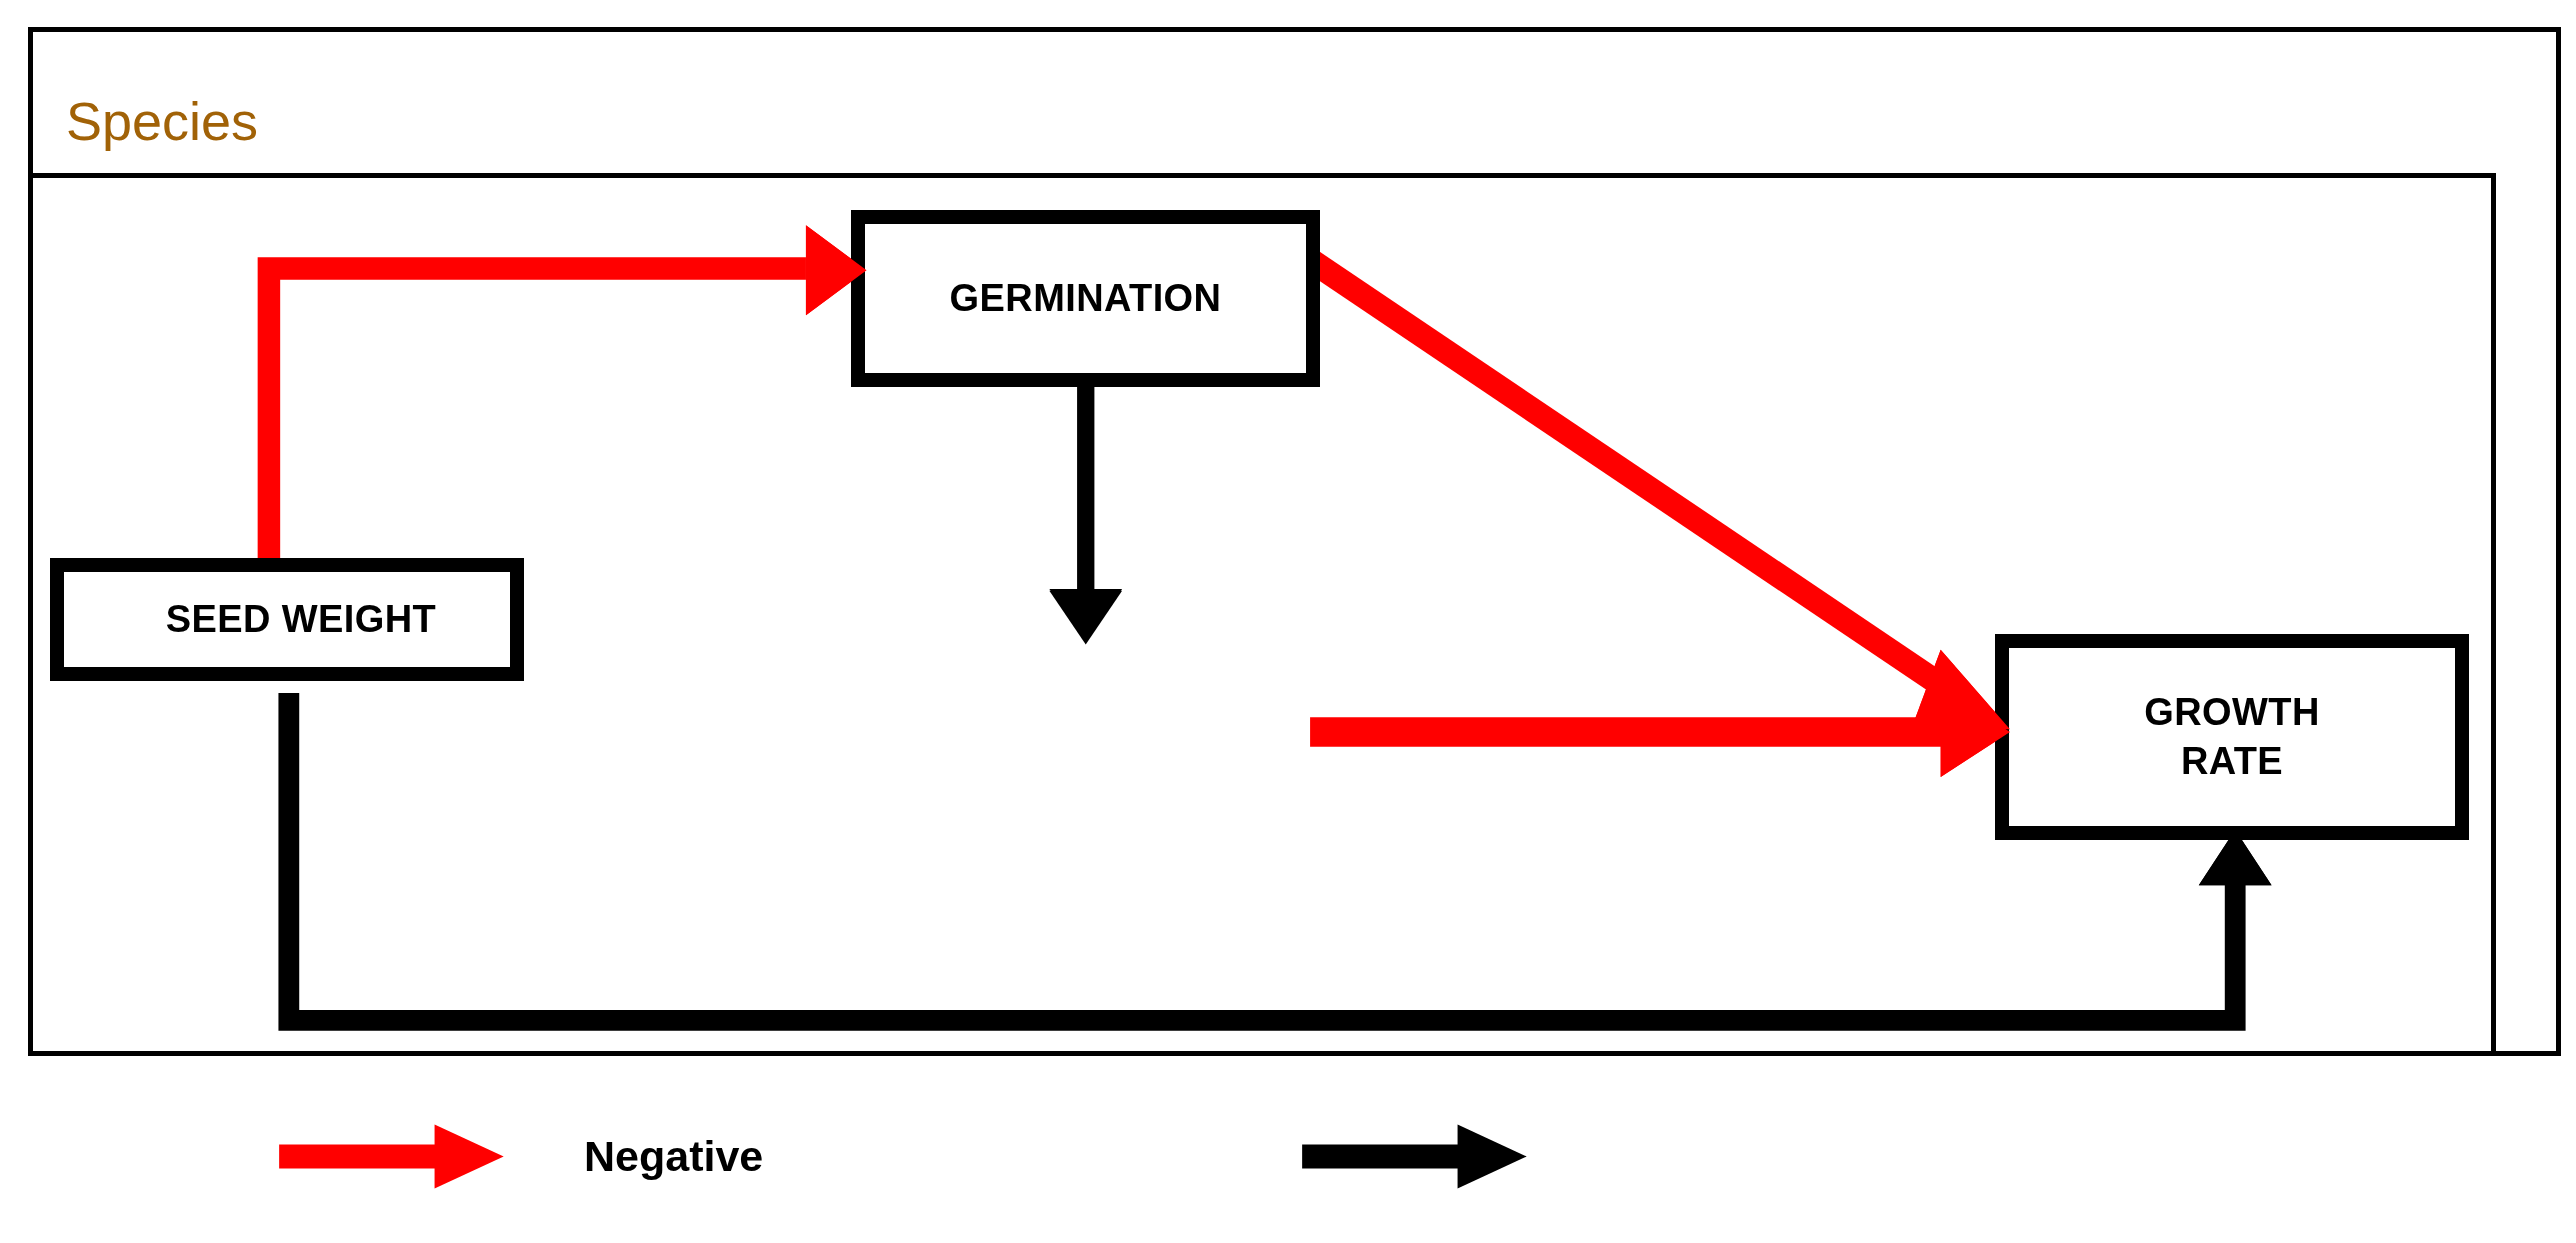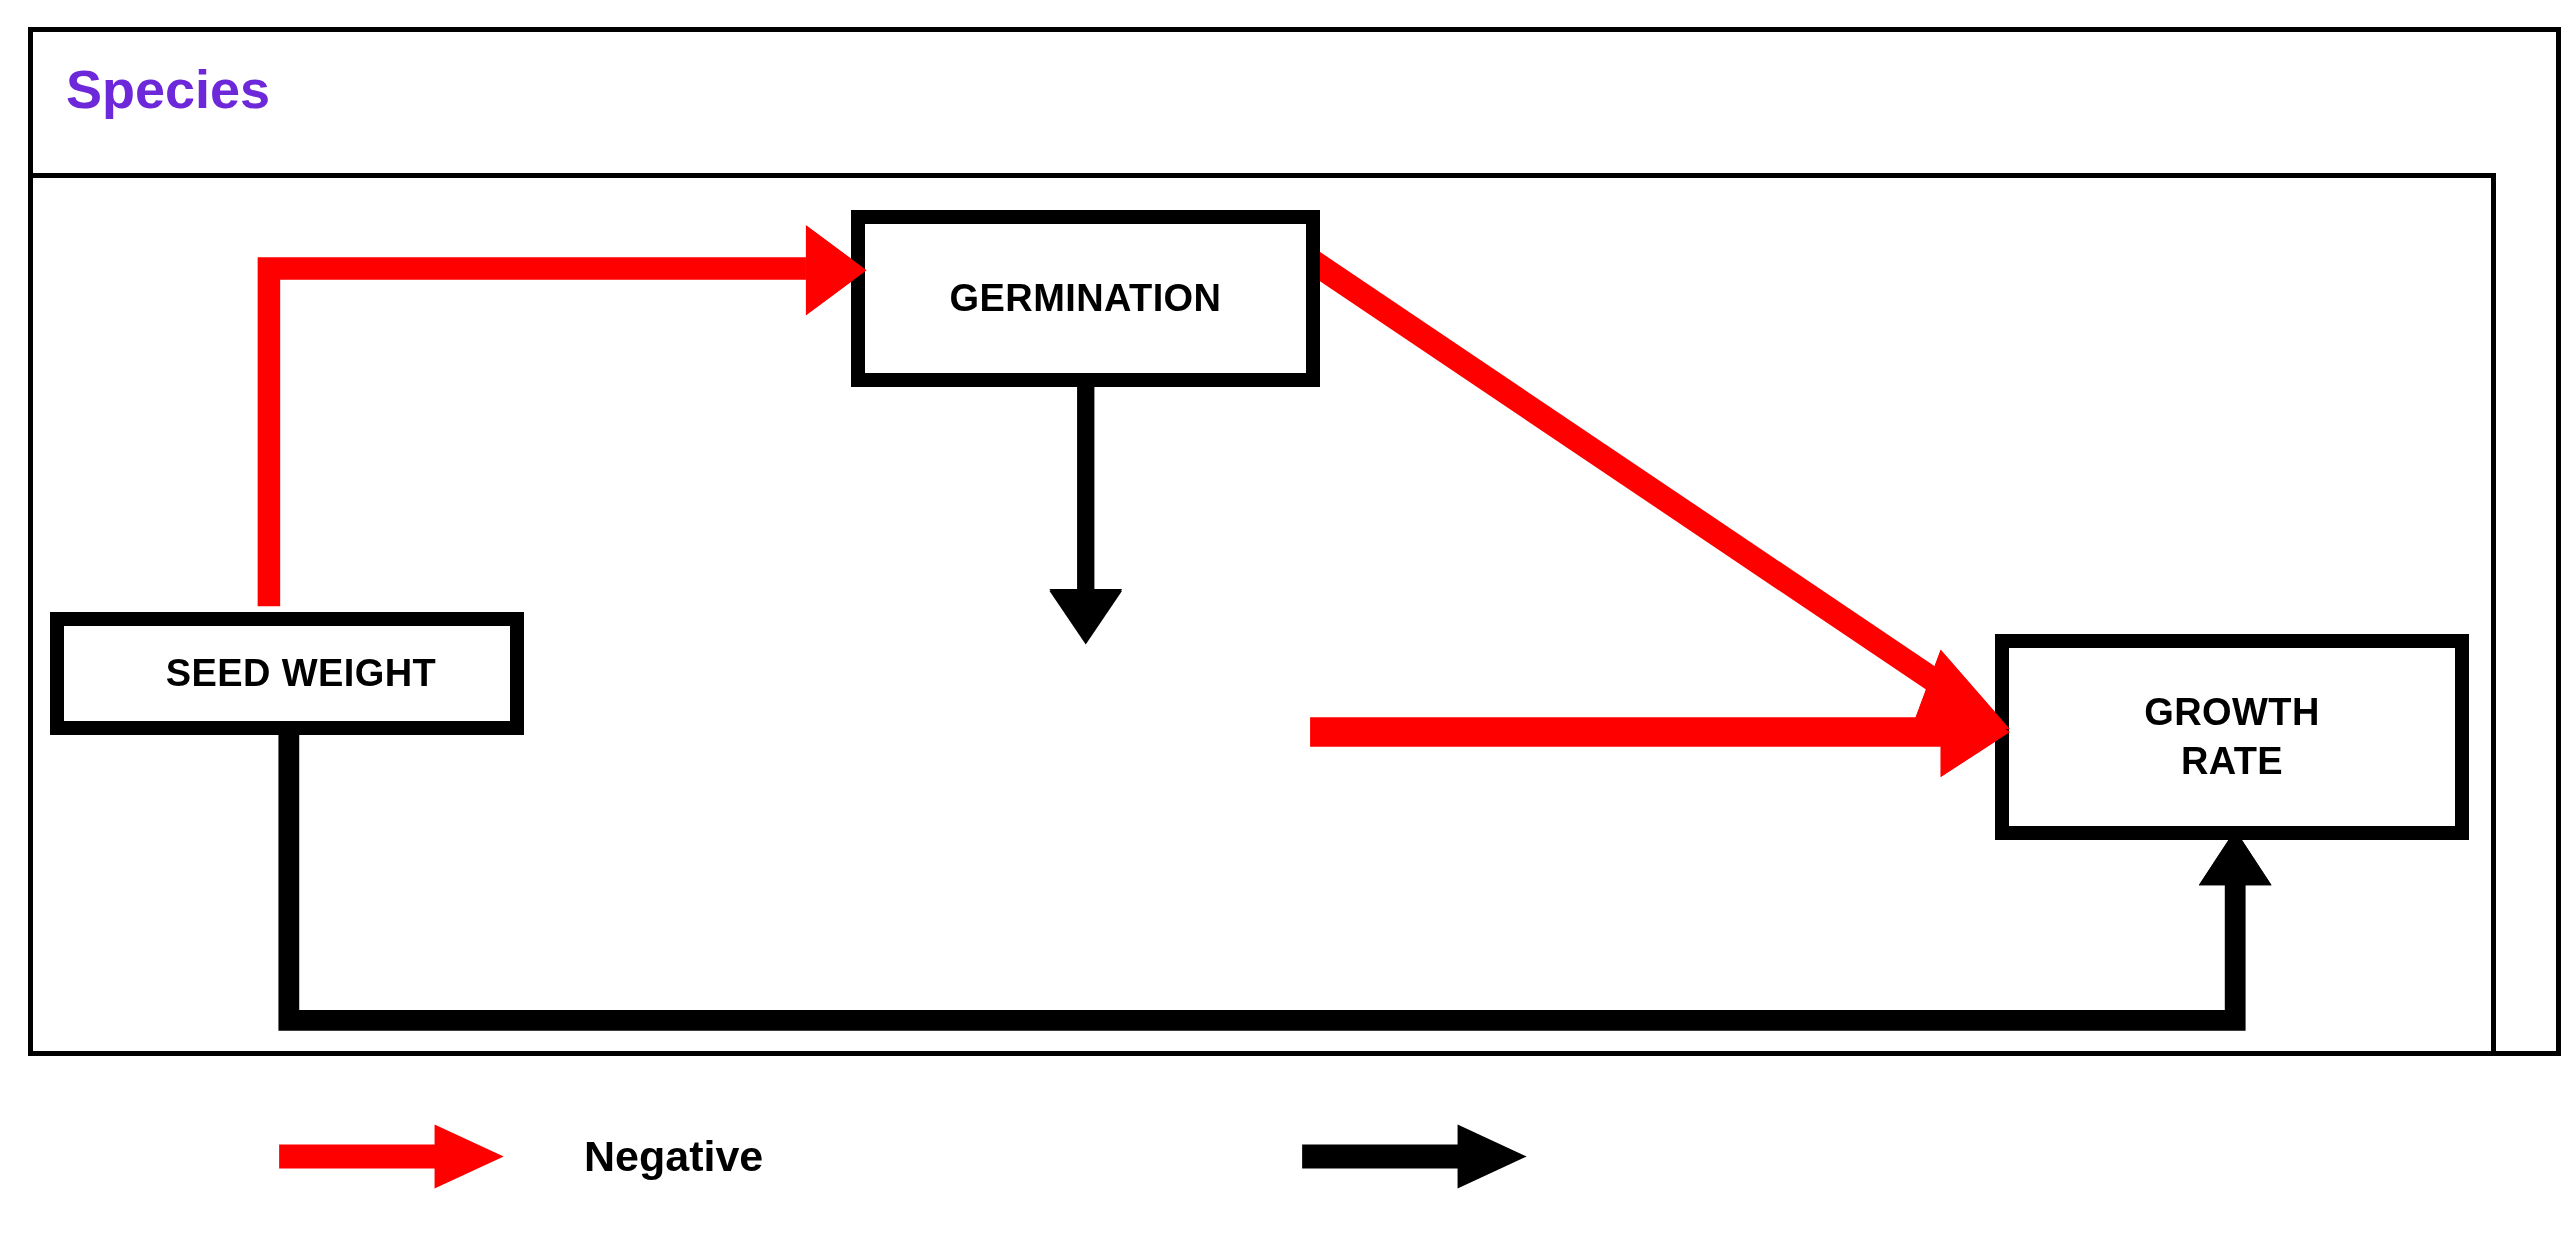--- a/index.html
+++ b/index.html
@@ -30,24 +30,25 @@
   #species-frame {
     left: 28px; top: 27px;
     width: 2533px; height: 1029px;
   }
   #population-frame {
     left: 28px; top: 173px;
     width: 2468px; height: 883px;
   }
   .frame-label {
     position: absolute;
-    font-weight: bold;
-    color: #6d28d9;
+    font-weight: normal;
+    color: #a16207;
     white-space: nowrap;
     letter-spacing: 0px;
+    margin-top: 32px;
   }
   #species-label {
     left: 66px; top: 62px;
     font-size: 54px;
     line-height: 54px;
   }
   #population-label {
     left: 66px; top: 206px;
     font-size: 54px;
     line-height: 54px;
@@ -66,21 +67,21 @@
     color: #000000;
     z-index: 6;
   }
   .node-label {
     font-size: 38px;
     line-height: 49px;
     white-space: pre-line;
     letter-spacing: 0.4px;
   }
   #node-seed-weight {
-    left: 50px; top: 612px;
+    left: 50px; top: 558px;
     width: 474px; height: 123px; padding-left: 28px;
   }
   #node-germination {
     left: 851px; top: 210px;
     width: 469px; height: 177px;
   }
   #node-cotyledons {
     left: 852px; top: 634px;
     width: 470px; height: 220px;
   }

